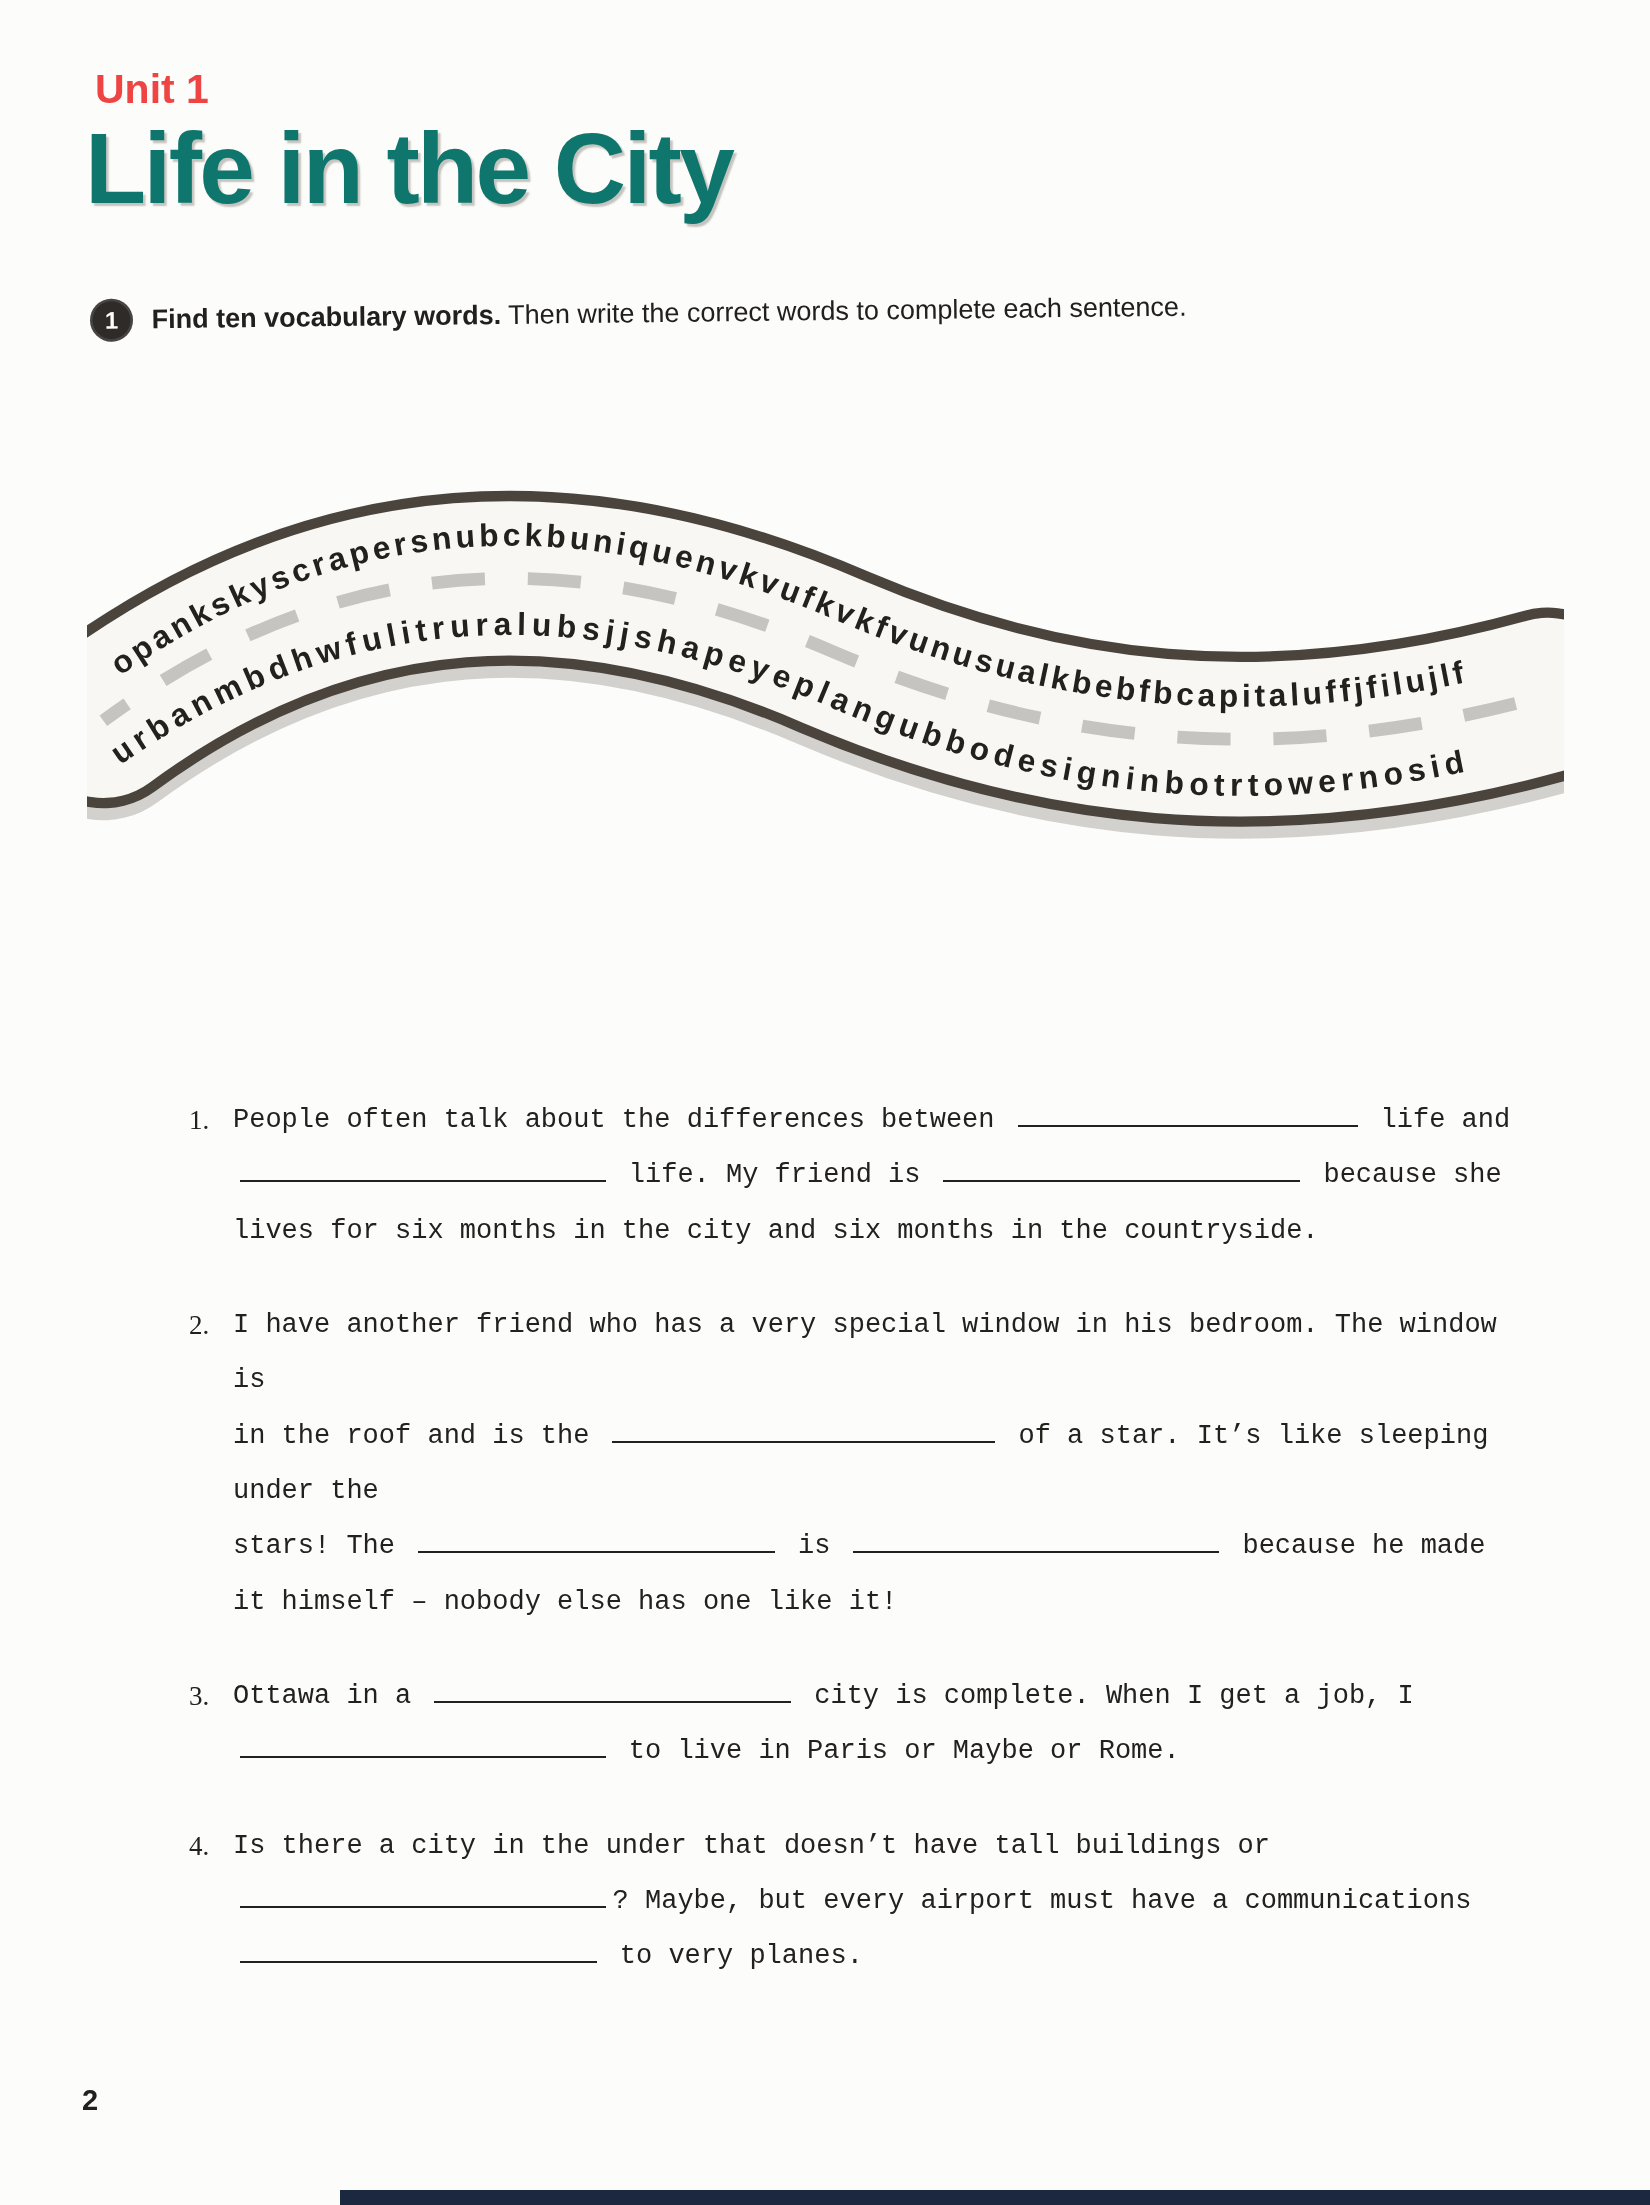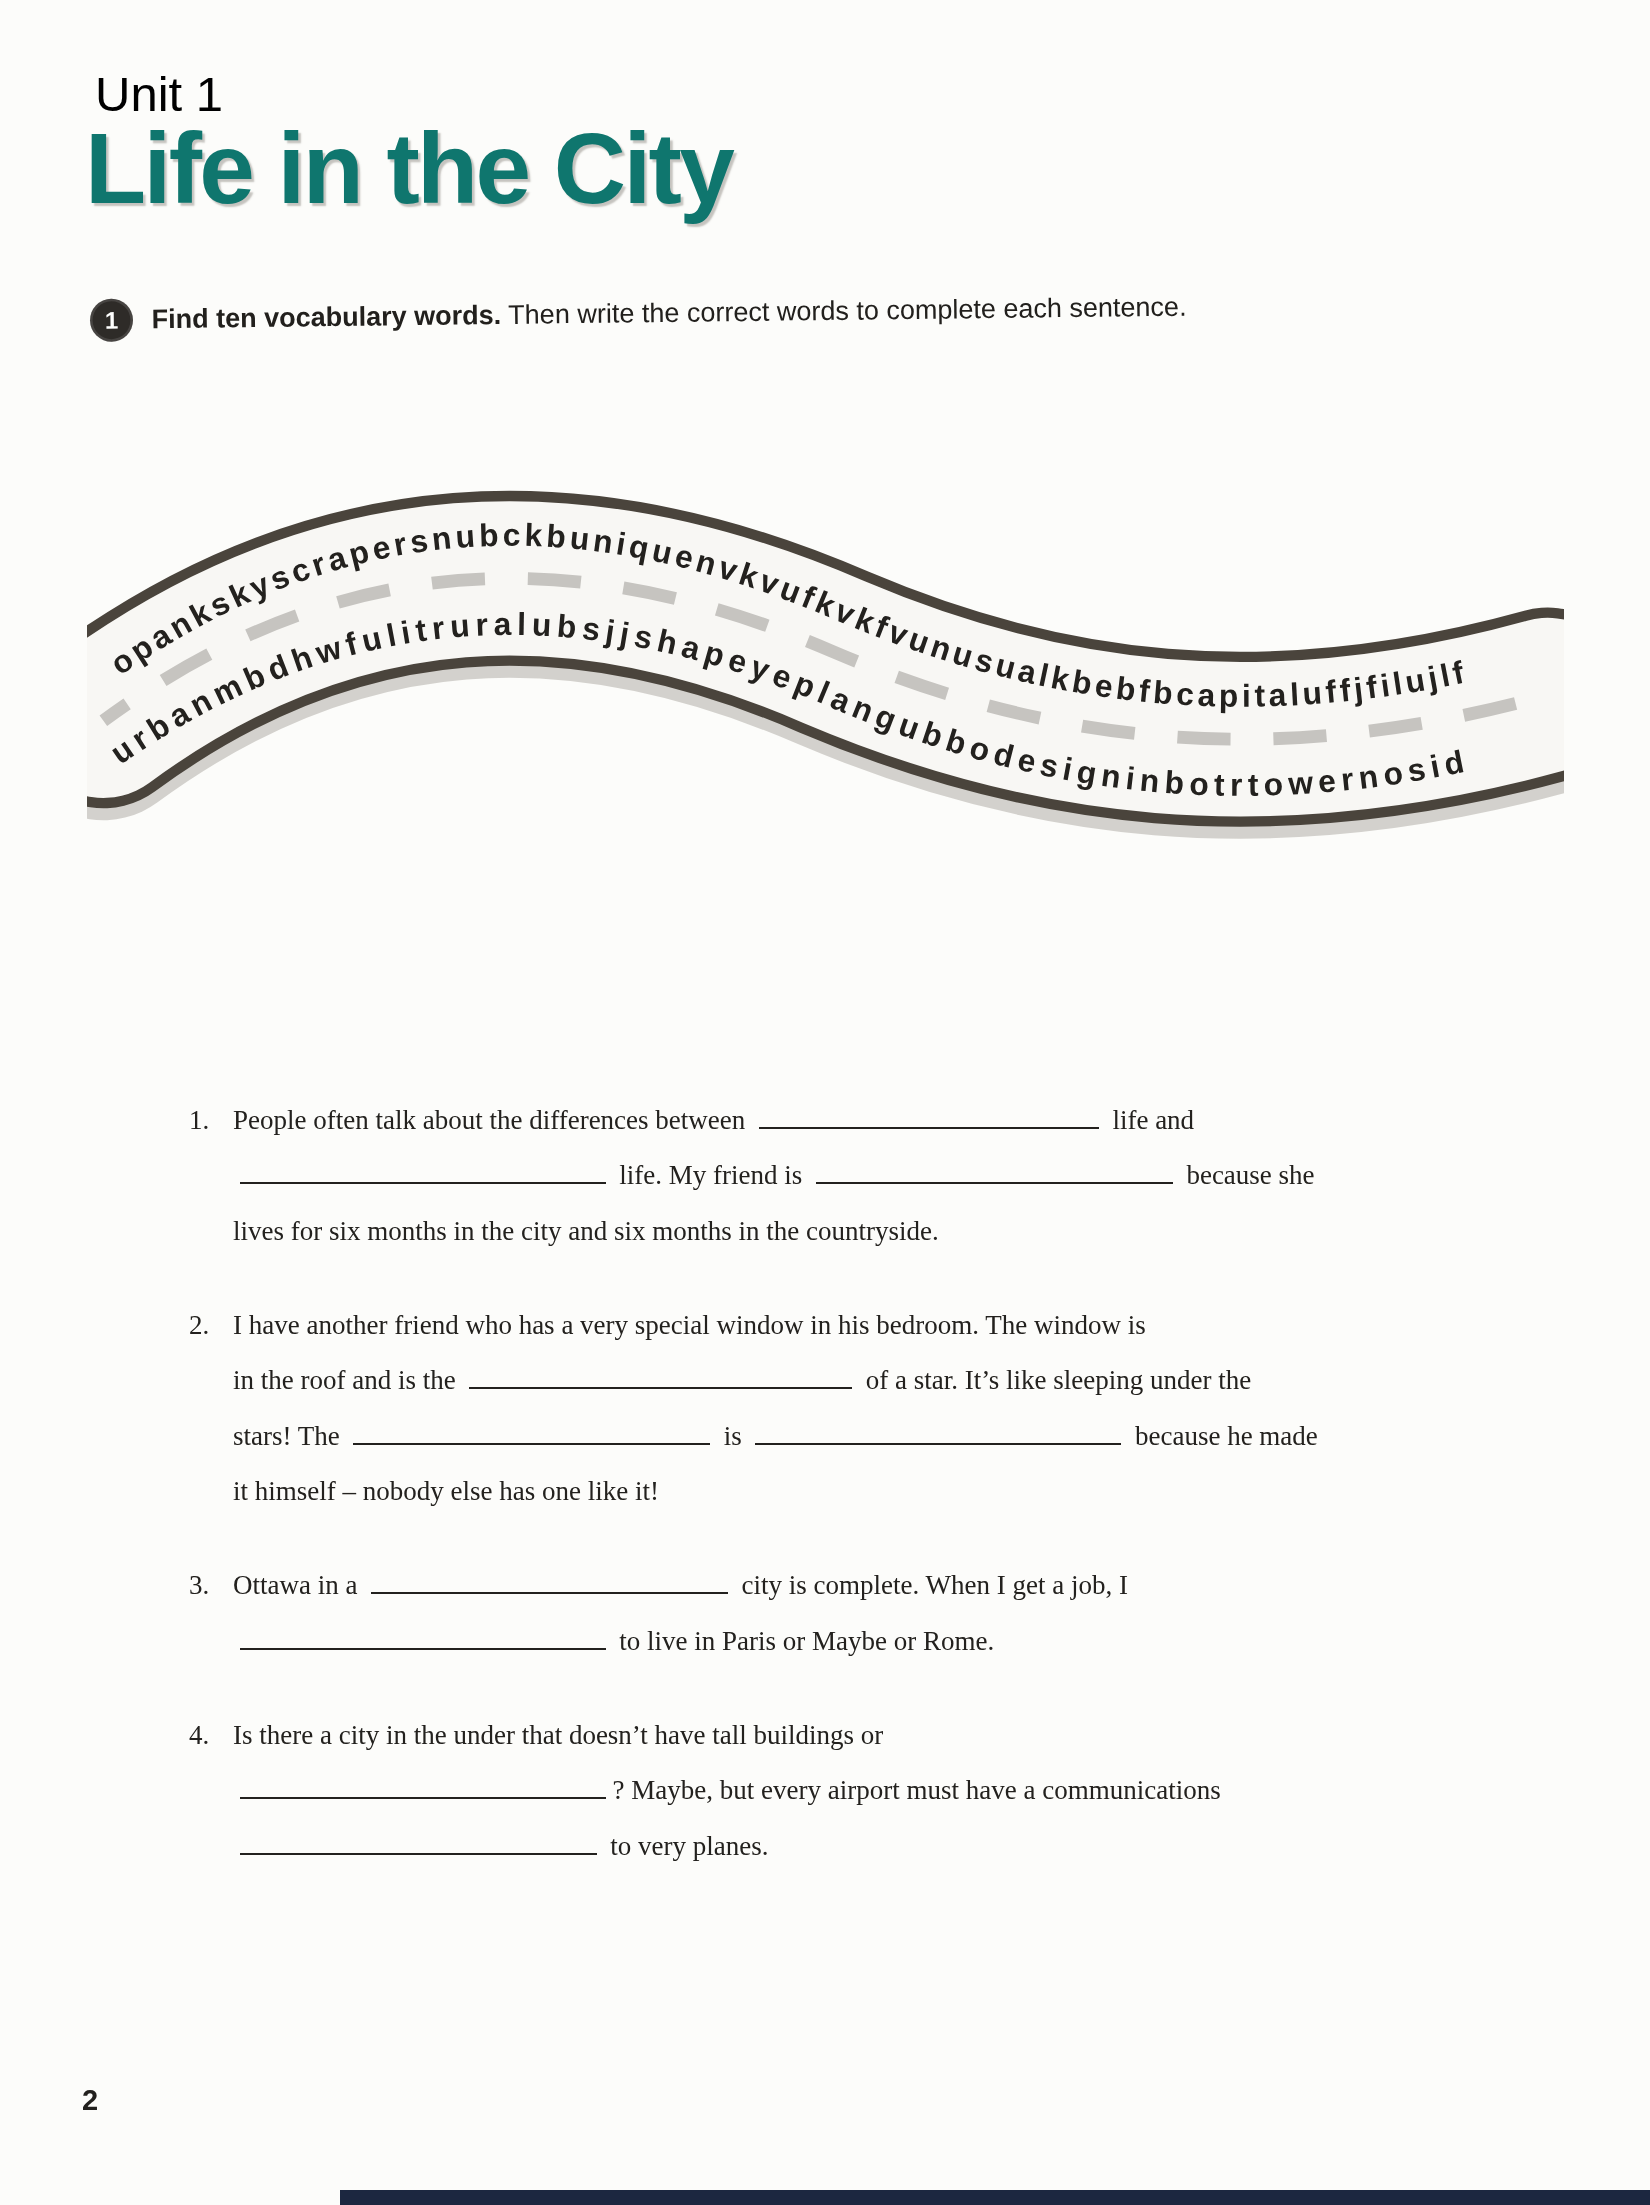--- a/index.html
+++ b/index.html
@@ -15,23 +15,23 @@
     background: var(--color-paper, #fcfcfa);
     overflow: hidden;
     font-family: "Liberation Serif", serif;
     color: var(--color-text, #1f1d1b);
   }
   .unit {
     position: absolute;
     left: 95px;
     top: 66px;
     font-family: "Liberation Sans", sans-serif;
-    font-weight: 400;
-    font-size: 49px;
-    color: #000000;
+    font-weight: 700;
+    font-size: 41px;
+    color: #ef4444;
     letter-spacing: 0px;
   }
   .title {
     position: absolute;
     left: 85px;
     top: 111px;
     margin: 0;
     font-family: "Liberation Sans", sans-serif;
     font-weight: 700;
     font-size: 100px;
@@ -99,20 +99,21 @@
     margin-bottom: 39px;
     font-size: 27px;
     line-height: 2.05;
   }
   .qnum {
     flex: 0 0 44px;
     text-align: left;
   }
   .qbody {
     flex: 1 1 auto;
+    font-family: Liberation Mono, monospace;
   }
   .blank {
     display: inline-block;
     height: 0.85em;
     margin: 0 6.8px;
     border-bottom: 2.6px solid var(--color-blank-line, #23211e);
   }
   .pagenum {
     position: absolute;
     left: 82px;

